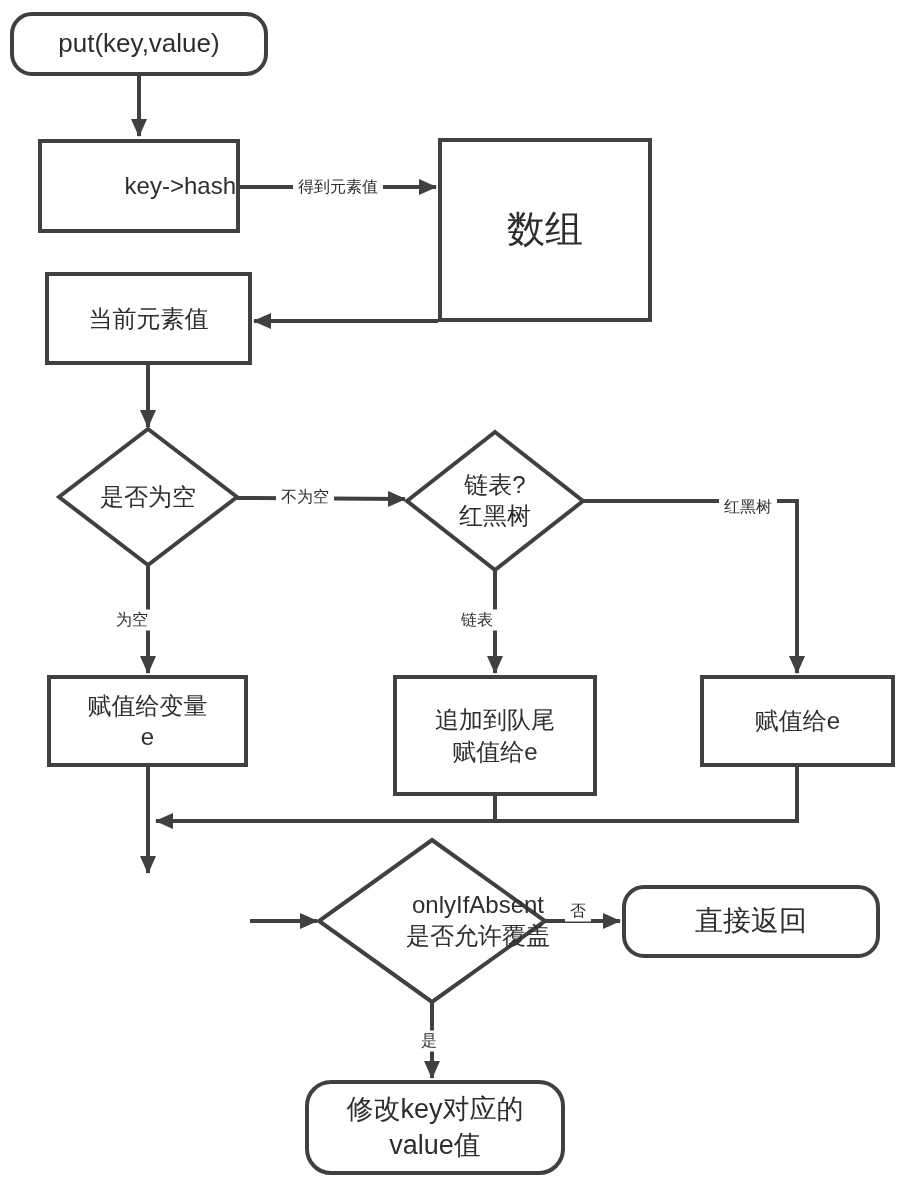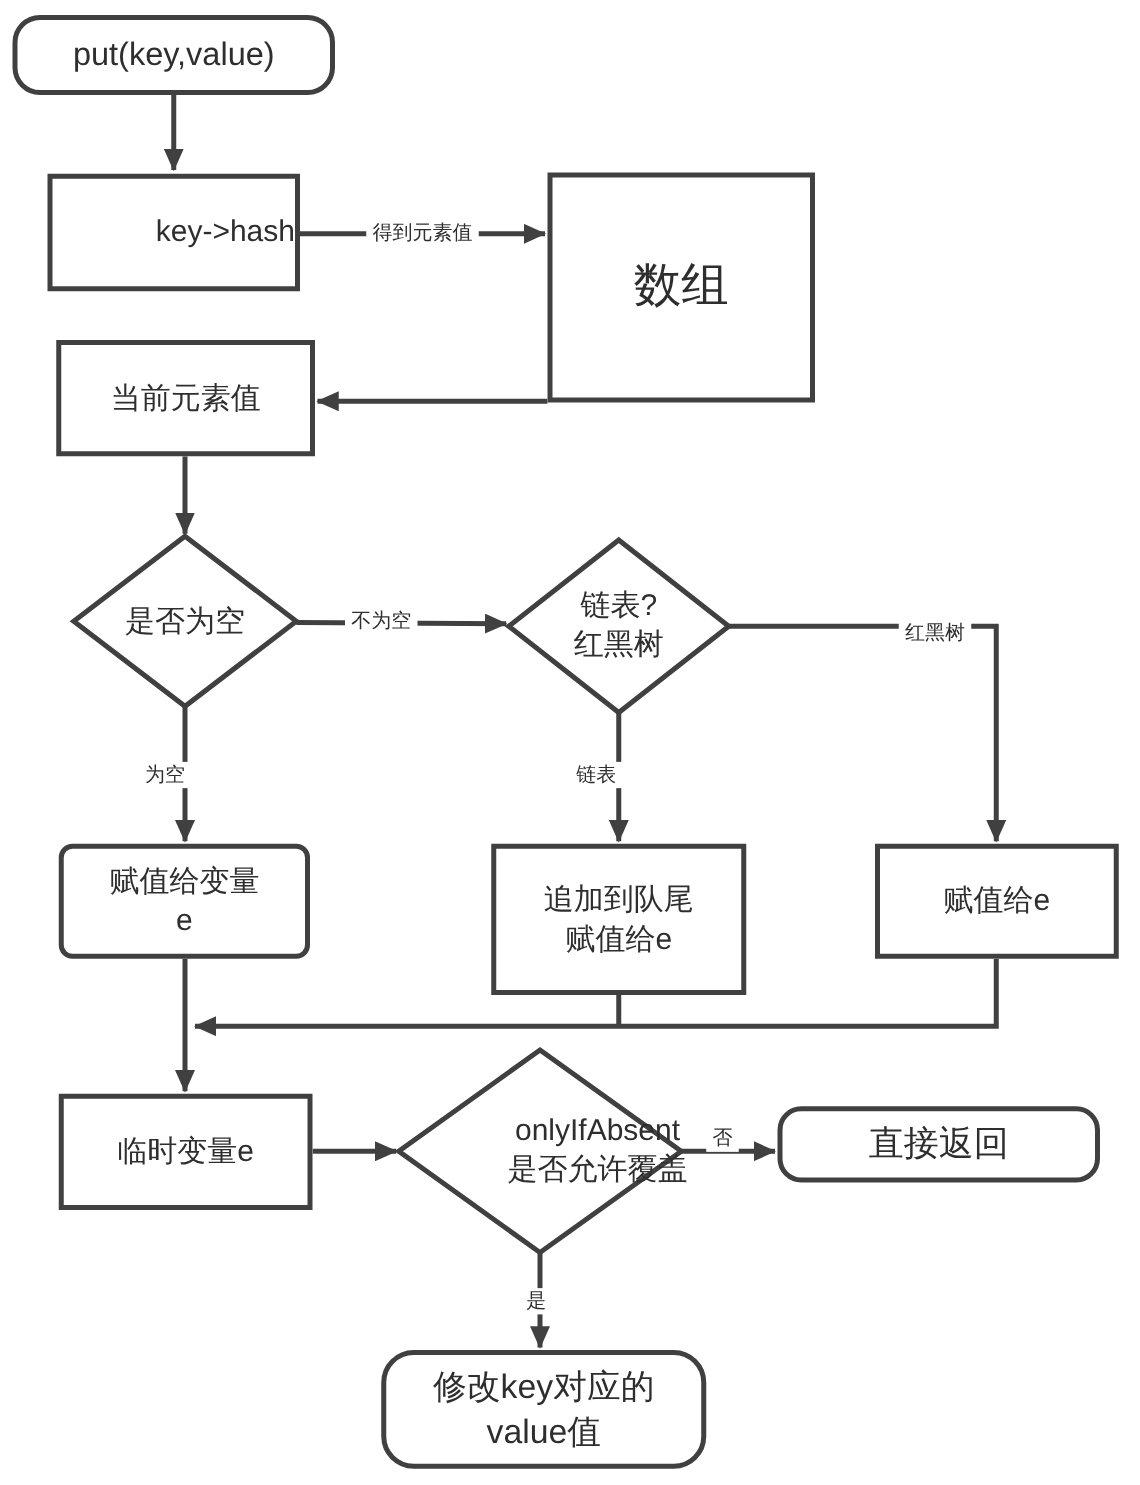--- a/index.html
+++ b/index.html
@@ -100,39 +100,36 @@
   </div>
 
   <div class="node" style="left:438px; top:138px; width:214px; height:184px; font-size:38px;">
     <span>数组</span>
   </div>
 
   <div class="node" style="left:45px; top:272px; width:207px; height:93px;">
     <span>当前元素值</span>
   </div>
 
-  <div class="node" style="left:47px; top:675px; width:201px; height:92px;border-radius:11px;">
+  <div class="node" style="left:47px; top:675px; width:201px; height:92px;">
     <span>赋值给变量</span>
     <span>e</span>
   </div>
 
   <div class="node" style="left:393px; top:675px; width:204px; height:121px;">
     <span>追加到队尾</span>
     <span>赋值给e</span>
   </div>
 
   <div class="node" style="left:700px; top:675px; width:195px; height:92px;">
     <span>赋值给e</span>
   </div>
 
-  <div class="node" style="left:47px; top:875px; width:203px; height:93px;">
-    <span>临时变量e</span>
-  </div>
 
-  <div class="node rounded" style="left:622px; top:885px; width:258px; height:61px; font-size:28px;border-radius:19px;">
+  <div class="node rounded" style="left:622px; top:885px; width:258px; height:73px; font-size:28px;">
     <span>直接返回</span>
   </div>
 
   <div class="node rounded" style="left:305px; top:1080px; width:260px; height:95px; font-size:27px; border-radius:26px;">
     <span>修改key对应的</span>
     <span>value值</span>
   </div>
 
   <div class="diamond-text" style="left:148px; top:497px;">
     <span>是否为空</span>

